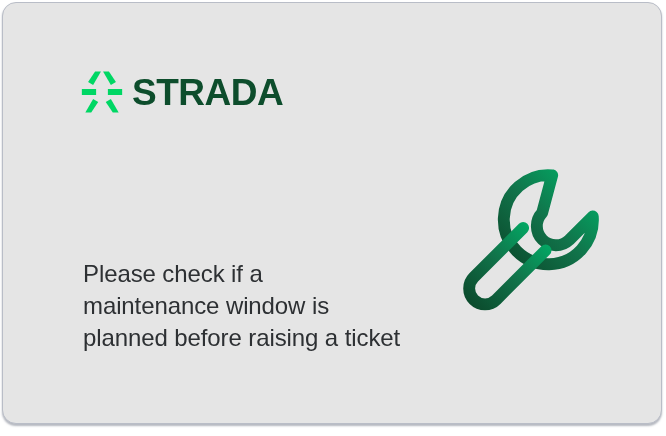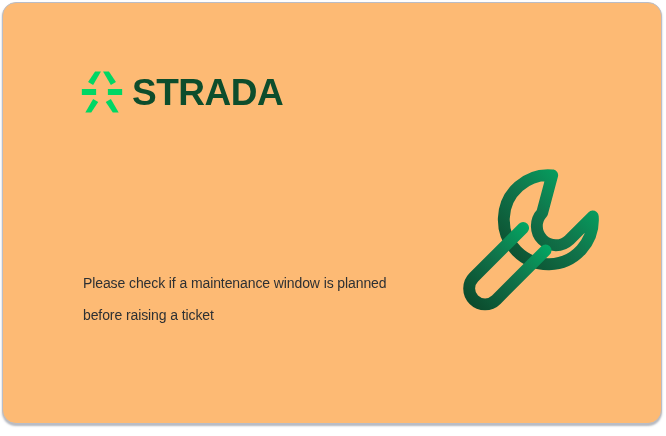--- a/index.html
+++ b/index.html
@@ -15,21 +15,21 @@
     -webkit-font-smoothing: antialiased;
   }
 
   .card {
     position: absolute;
     left: 2px;
     top: 2px;
     width: 660px;
     height: 422px;
     box-sizing: border-box;
-    background: #fdba74;
+    background: #e5e5e5;
     border: 1px solid #b9bdc7;
     border-radius: 14px;
     box-shadow: 0 2px 2px rgba(120,126,140,0.55);
     overflow: hidden;
   }
 
   
   .brand {
     position: absolute;
     left: 78px;
@@ -64,24 +64,24 @@
     font-weight: bold;
     line-height: 1.24;
     letter-spacing: -0.8px;
     color: #222427;
   }
 
   
   .body-copy {
     position: absolute;
     left: 80px;
-    top: 264px;
+    top: 255px;
     width: 320px;
     margin: 0;
-    font-size: 14px;
+    font-size: 24px;
     font-weight: normal;
     line-height: 32px;
     letter-spacing: -0.1px;
     color: #2d3033;
   }
 
   
   .wrench {
     position: absolute;
     left: 452px;

